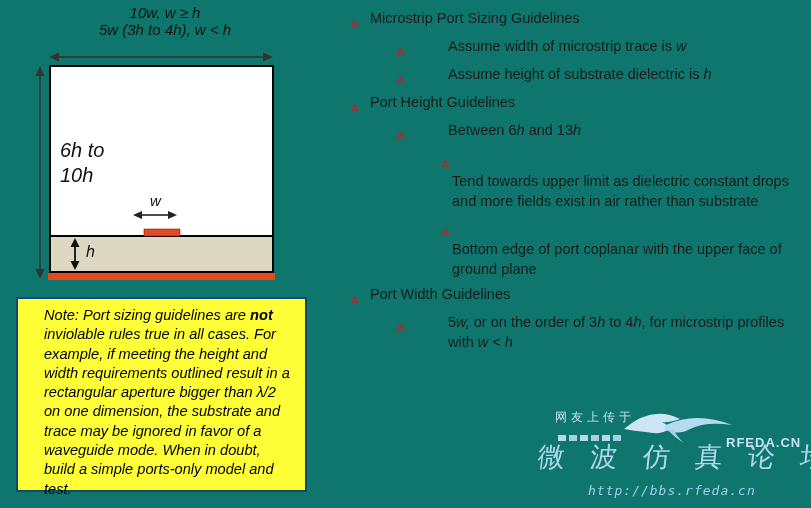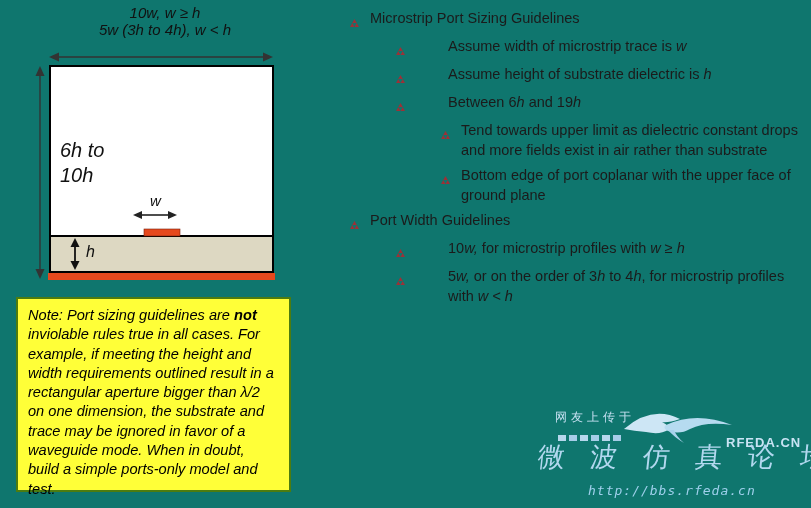--- a/index.html
+++ b/index.html
@@ -14,32 +14,32 @@
     position:absolute;left:40px;top:4px;width:250px;text-align:center;
     font-style:italic;font-size:15px;line-height:17px;color:#111;
   }
   .lbl{position:absolute;font-style:italic;font-size:15px;color:#111;}
   .lbl-6h{left:60px;top:138px;white-space:pre-line;line-height:25px;font-size:20px;}
   .lbl-w{left:135px;top:192px;width:41px;text-align:center;}
   .lbl-h{left:86px;top:243px;font-size:16px;}
   
   .note{
     position:absolute;left:16px;top:297px;width:251px;height:175px;
-    background:var(--note_bg);border:2px solid #4d7c0f;padding:7px 10px 9px 10px;
+    background:var(--note_bg);border:2px solid #0c4a6e;padding:7px 10px 9px 26px;
     font-style:italic;font-size:14.6px;line-height:19.3px;color:#000;
   }
   .bd{font-weight:bold;}
   .it{font-style:italic;}
   
   .outline{position:absolute;left:344px;top:8px;width:464px;}
   .o-row{display:flex;align-items:flex-start;margin-bottom:5px;}
   .o-row .b-ic{flex:0 0 auto;margin-top:5px;}
   .lvl-1{margin-left:6px;}
   .lvl-2{margin-left:52px;gap:32px;}
-  .lvl-3{margin-left:97px;}
+  .lvl-3{margin-left:97px;flex-direction:column;}
   .o-text{margin-left:11px;font-size:14.5px;line-height:20px;color:#1b1b1b;}
   .lvl-2 .o-text{max-width:372px;}
   .lvl-3 .o-text{max-width:342px;}
   
   .watermark{position:absolute;left:530px;top:403px;width:281px;height:102px;pointer-events:none;}
   .wm-line1{position:absolute;left:25px;top:6px;font-size:12px;letter-spacing:4px;color:#c6e0f2;}
   .wm-squares{position:absolute;left:28px;top:24px;}
   .wm-squares span{display:inline-block;width:8px;height:6px;margin-right:3px;background:#b6d7ec;}
   .wm-squares span:nth-child(even){background:#a6cde8;}
   .wm-bird{position:absolute;left:92px;top:0px;}
@@ -130,29 +130,39 @@
       <div class="o-row lvl-2">
   <span class="b-ic"><svg width="9" height="8" viewBox="0 0 10 9">
             <g class="bullet-fill" fill="#9c3137">
               <polygon points="5,0 7.5,4.5 2.5,4.5"></polygon>
               <polygon points="2.5,4.5 5,9 0,9"></polygon>
               <polygon points="7.5,4.5 10,9 5,9"></polygon>
             </g>
           </svg></span>
 <div class="o-text"><span>Assume height of substrate dielectric is </span><span class="it">h</span></div>
       </div>
-      <div class="o-row lvl-2">
-  <span class="b-ic"><svg width="9" height="8" viewBox="0 0 10 9">
-            <g class="bullet-fill" fill="#9c3137">
-              <polygon points="5,0 7.5,4.5 2.5,4.5"></polygon>
-              <polygon points="2.5,4.5 5,9 0,9"></polygon>
-              <polygon points="7.5,4.5 10,9 5,9"></polygon>
-            </g>
-          </svg></span>
-<div class="o-text"><span>Between 6</span><span class="it">h</span><span> and 19</span><span class="it">h</span></div>
+      <div class="o-row lvl-1">
+  <span class="b-ic"><svg width="9" height="8" viewBox="0 0 10 9">
+            <g class="bullet-fill" fill="#9c3137">
+              <polygon points="5,0 7.5,4.5 2.5,4.5"></polygon>
+              <polygon points="2.5,4.5 5,9 0,9"></polygon>
+              <polygon points="7.5,4.5 10,9 5,9"></polygon>
+            </g>
+          </svg></span>
+<div class="o-text"><span>Port Height Guidelines</span></div>
+      </div>
+      <div class="o-row lvl-2">
+  <span class="b-ic"><svg width="9" height="8" viewBox="0 0 10 9">
+            <g class="bullet-fill" fill="#9c3137">
+              <polygon points="5,0 7.5,4.5 2.5,4.5"></polygon>
+              <polygon points="2.5,4.5 5,9 0,9"></polygon>
+              <polygon points="7.5,4.5 10,9 5,9"></polygon>
+            </g>
+          </svg></span>
+<div class="o-text"><span>Between 6</span><span class="it">h</span><span> and 13</span><span class="it">h</span></div>
       </div>
       <div class="o-row lvl-3">
   <span class="b-ic"><svg width="9" height="8" viewBox="0 0 10 9">
             <g class="bullet-fill" fill="#9c3137">
               <polygon points="5,0 7.5,4.5 2.5,4.5"></polygon>
               <polygon points="2.5,4.5 5,9 0,9"></polygon>
               <polygon points="7.5,4.5 10,9 5,9"></polygon>
             </g>
           </svg></span>
 <div class="o-text"><span>Tend towards upper limit as dielectric constant drops and more fields exist in air rather than substrate</span></div>
@@ -169,30 +179,20 @@
       </div>
       <div class="o-row lvl-1">
   <span class="b-ic"><svg width="9" height="8" viewBox="0 0 10 9">
             <g class="bullet-fill" fill="#9c3137">
               <polygon points="5,0 7.5,4.5 2.5,4.5"></polygon>
               <polygon points="2.5,4.5 5,9 0,9"></polygon>
               <polygon points="7.5,4.5 10,9 5,9"></polygon>
             </g>
           </svg></span>
 <div class="o-text"><span>Port Width Guidelines</span></div>
-      </div>
-      <div class="o-row lvl-2">
-  <span class="b-ic"><svg width="9" height="8" viewBox="0 0 10 9">
-            <g class="bullet-fill" fill="#9c3137">
-              <polygon points="5,0 7.5,4.5 2.5,4.5"></polygon>
-              <polygon points="2.5,4.5 5,9 0,9"></polygon>
-              <polygon points="7.5,4.5 10,9 5,9"></polygon>
-            </g>
-          </svg></span>
-<div class="o-text"><span>10</span><span class="it">w,</span><span> for microstrip profiles with </span><span class="it">w ≥ h</span></div>
       </div>
       <div class="o-row lvl-2">
   <span class="b-ic"><svg width="9" height="8" viewBox="0 0 10 9">
             <g class="bullet-fill" fill="#9c3137">
               <polygon points="5,0 7.5,4.5 2.5,4.5"></polygon>
               <polygon points="2.5,4.5 5,9 0,9"></polygon>
               <polygon points="7.5,4.5 10,9 5,9"></polygon>
             </g>
           </svg></span>
 <div class="o-text"><span>5</span><span class="it">w,</span><span> or on the order of 3</span><span class="it">h</span><span> to 4</span><span class="it">h</span><span>, for microstrip profiles with </span><span class="it">w &lt; h</span></div>

